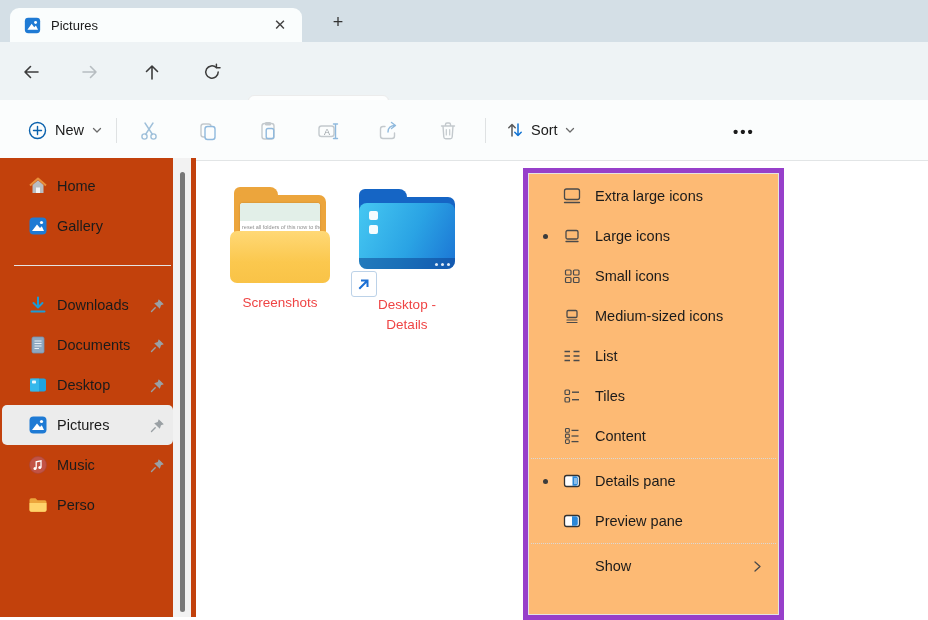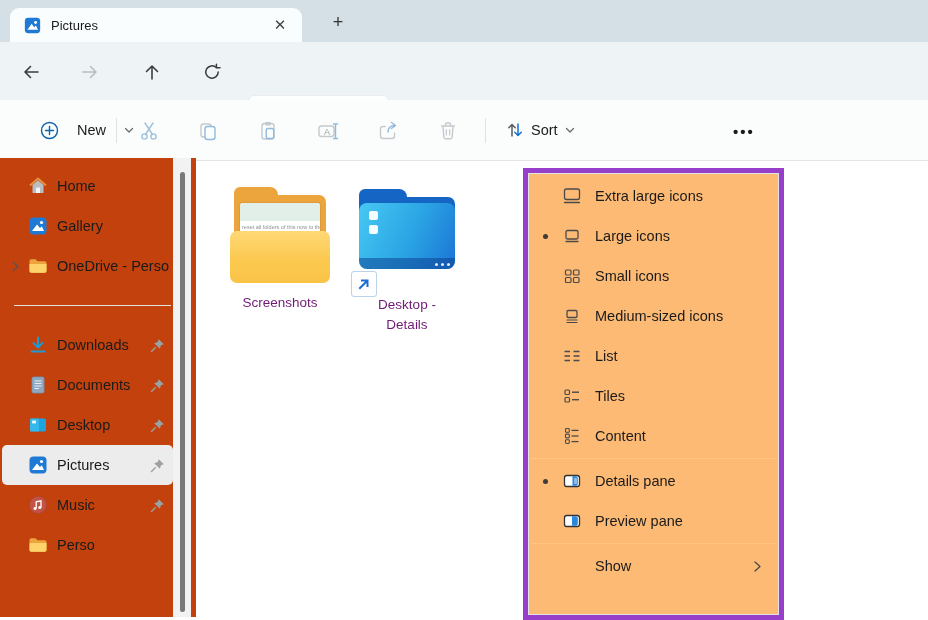--- a/index.html
+++ b/index.html
@@ -25,22 +25,22 @@
   .backup-btn { position:absolute; left:248px; top:53px; height:37px; background:#fdfefe;
             border:1px solid #ececec; border-radius:6px; display:flex; align-items:center;
             padding:0 14px 0 10px; box-shadow:0 1px 1px rgba(0,0,0,.04); }
   .backup-btn .lbl { font-size:14px; margin-left:8px; color:#1b1b1b; }
   .crumb { position:absolute; top:58px; font-size:14.5px; color:#1b1b1b; }
   .crumb-chev { position:absolute; top:63px; }
 
   
   .toolbar { position:absolute; left:0; top:100px; width:928px; height:61px; background:#fbfdfd;
              border-bottom:1px solid #e2e5e6; }
-  .newbtn { position:absolute; left:30px; top:13px; height:34px; display:flex; align-items:center;
-            gap:18px; padding:0 10px; border-radius:5px; }
+  .newbtn { position:absolute; left:18px; top:13px; height:34px; display:flex; align-items:center;
+            gap:8px; padding:0 10px; border-radius:5px; }
   .newbtn .lbl { font-size:14.5px; }
   .tdivider { position:absolute; top:18px; width:1px; height:25px; background:#dfe2e3; }
   .tbtn { position:absolute; top:14px; width:38px; height:34px; display:flex; align-items:center;
           justify-content:center; border-radius:5px; }
   .sortbtn { position:absolute; left:498px; top:13px; height:34px; display:flex; align-items:center;
              gap:7px; padding:0 8px; border-radius:5px; font-size:14.5px; }
   .viewhighlight { position:absolute; left:588px; top:105px; width:132px; height:53px;
              border:5px solid #973fca; background:#fff; z-index:5; }
   .viewbtn { width:100%; height:100%; display:flex; align-items:center; justify-content:center;
              gap:8px; font-size:14.5px; background:#fff; }
@@ -60,21 +60,21 @@
   .sblabel { font-size:14.5px; white-space:nowrap; overflow:hidden; flex:1 1 auto; }
   .sbpin { width:15px; height:15px; margin-right:8px; flex:0 0 auto; }
   .sb-divider { height:1px; background:#e4e4e4; margin:19px 6px 19px 14px; }
   .scrollgutter { position:absolute; left:173px; top:0; width:18px; height:459px; background:#f2f2f2; }
   .scrollthumb { position:absolute; left:7px; top:14px; width:5px; height:440px; background:#787878;
                  border-radius:3px; }
 
   
   .content { position:absolute; left:196px; top:161px; width:732px; height:459px; background:#fff; }
   .fitem { position:absolute; width:120px; text-align:center; }
-  .flabel { font-size:13.5px; margin-top:8px; line-height:1.45; color:#701a75; }
+  .flabel { font-size:13.5px; margin-top:8px; line-height:1.45; color:#ef4444; }
   .ficon { position:relative; width:104px; height:100px; margin:0 auto; }
   
   .yf-back { position:absolute; left:6px; top:10px; right:6px; height:52px; background:#eca53c; border-radius:7px; }
   .yf-tab  { position:absolute; left:6px; top:2px; width:44px; height:16px; background:#eca53c; border-radius:6px 8px 0 0; }
   .yf-shot { position:absolute; left:12px; top:18px; right:12px; height:46px; background:#fff;
              border-radius:3px; overflow:hidden; box-shadow:0 0 2px rgba(0,0,0,.2); }
   .yf-shot .band { height:18px; background:#e2efe8; }
   .yf-shot .txt { font-size:5.5px; color:#8f8f8f; white-space:nowrap; overflow:hidden; padding:3px 2px; }
   .yf-front { position:absolute; left:2px; bottom:2px; right:2px; height:52px; border-radius:7px;
              background:linear-gradient(180deg,#ffd876 0%,#fbc84e 60%,#f9c347 100%); }
@@ -262,32 +262,20 @@
       <div class="sbitem">
         <span class="sb-spacer"></span>
         <svg class="sbicon" viewBox="0 0 20 20">
           <rect x="1.5" y="1.5" width="17" height="17" rx="4" fill="#1e7ad4"></rect>
           <path d="M4 15 L9 8.5 L12 12 L13.8 10.2 L16 15 Z" fill="#fff"></path>
           <circle cx="13.5" cy="6.5" r="1.6" fill="#fff"></circle>
         </svg>
         <span class="sblabel">Gallery</span>
       </div>
 
-      <div class="sbitem">
-        <span class="sb-chev">
-          <svg width="9" height="11" viewBox="0 0 9 11">
-              <path d="M2.5 1.5 L7 5.5 L2.5 9.5" stroke="#555" stroke-width="1.3" fill="none" stroke-linecap="round" stroke-linejoin="round"></path>
-            </svg>
-        </span>
-        <svg class="sbicon" viewBox="0 0 20 20">
-          <path d="M1.5 5 a1.8 1.8 0 0 1 1.8 -1.8 h4.2 l2 2 h7.2 a1.8 1.8 0 0 1 1.8 1.8 V15 a1.8 1.8 0 0 1 -1.8 1.8 H3.3 A1.8 1.8 0 0 1 1.5 15 Z" fill="#eca53c"></path>
-          <path d="M1.5 8 h17 V15 a1.8 1.8 0 0 1 -1.8 1.8 H3.3 A1.8 1.8 0 0 1 1.5 15 Z" fill="#ffd36b"></path>
-        </svg>
-        <span class="sblabel">OneDrive - Perso</span>
-      </div>
 
       <div class="sb-divider"></div>
 
       <div class="sbitem">
         <span class="sb-spacer"></span>
         <svg class="sbicon" viewBox="0 0 20 20">
           <path d="M10 2.5 V12 M5.5 8 L10 12.5 L14.5 8" stroke="#1a9cd8" stroke-width="2" fill="none" stroke-linecap="round" stroke-linejoin="round"></path>
           <path d="M3.5 16.5 H16.5" stroke="#1a9cd8" stroke-width="2" stroke-linecap="round"></path>
         </svg>
         <span class="sblabel">Downloads</span>

